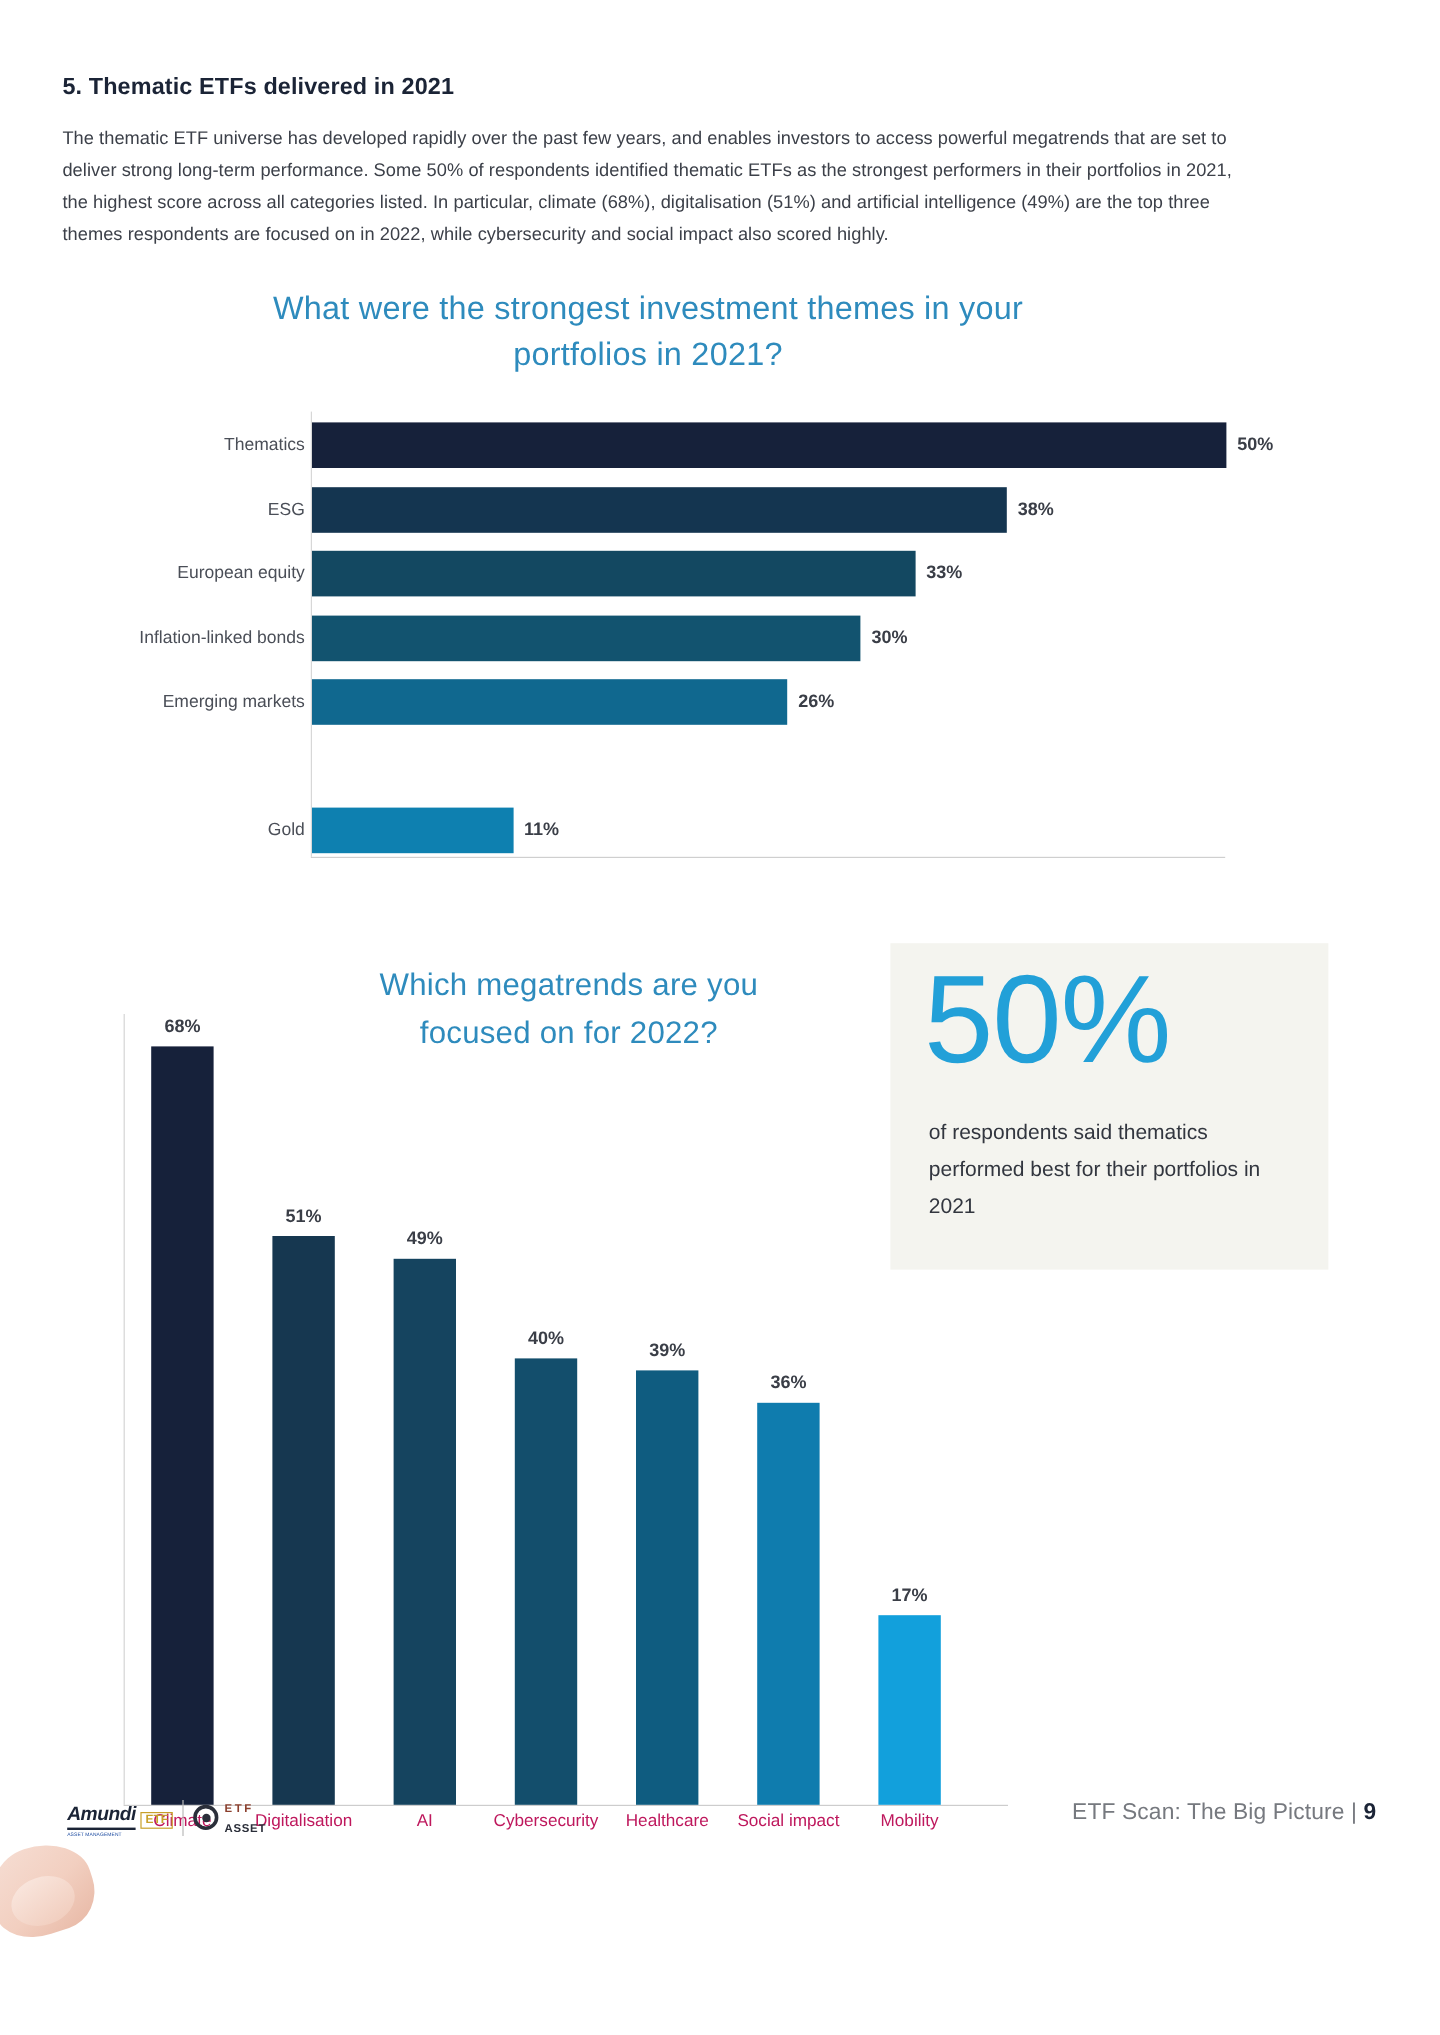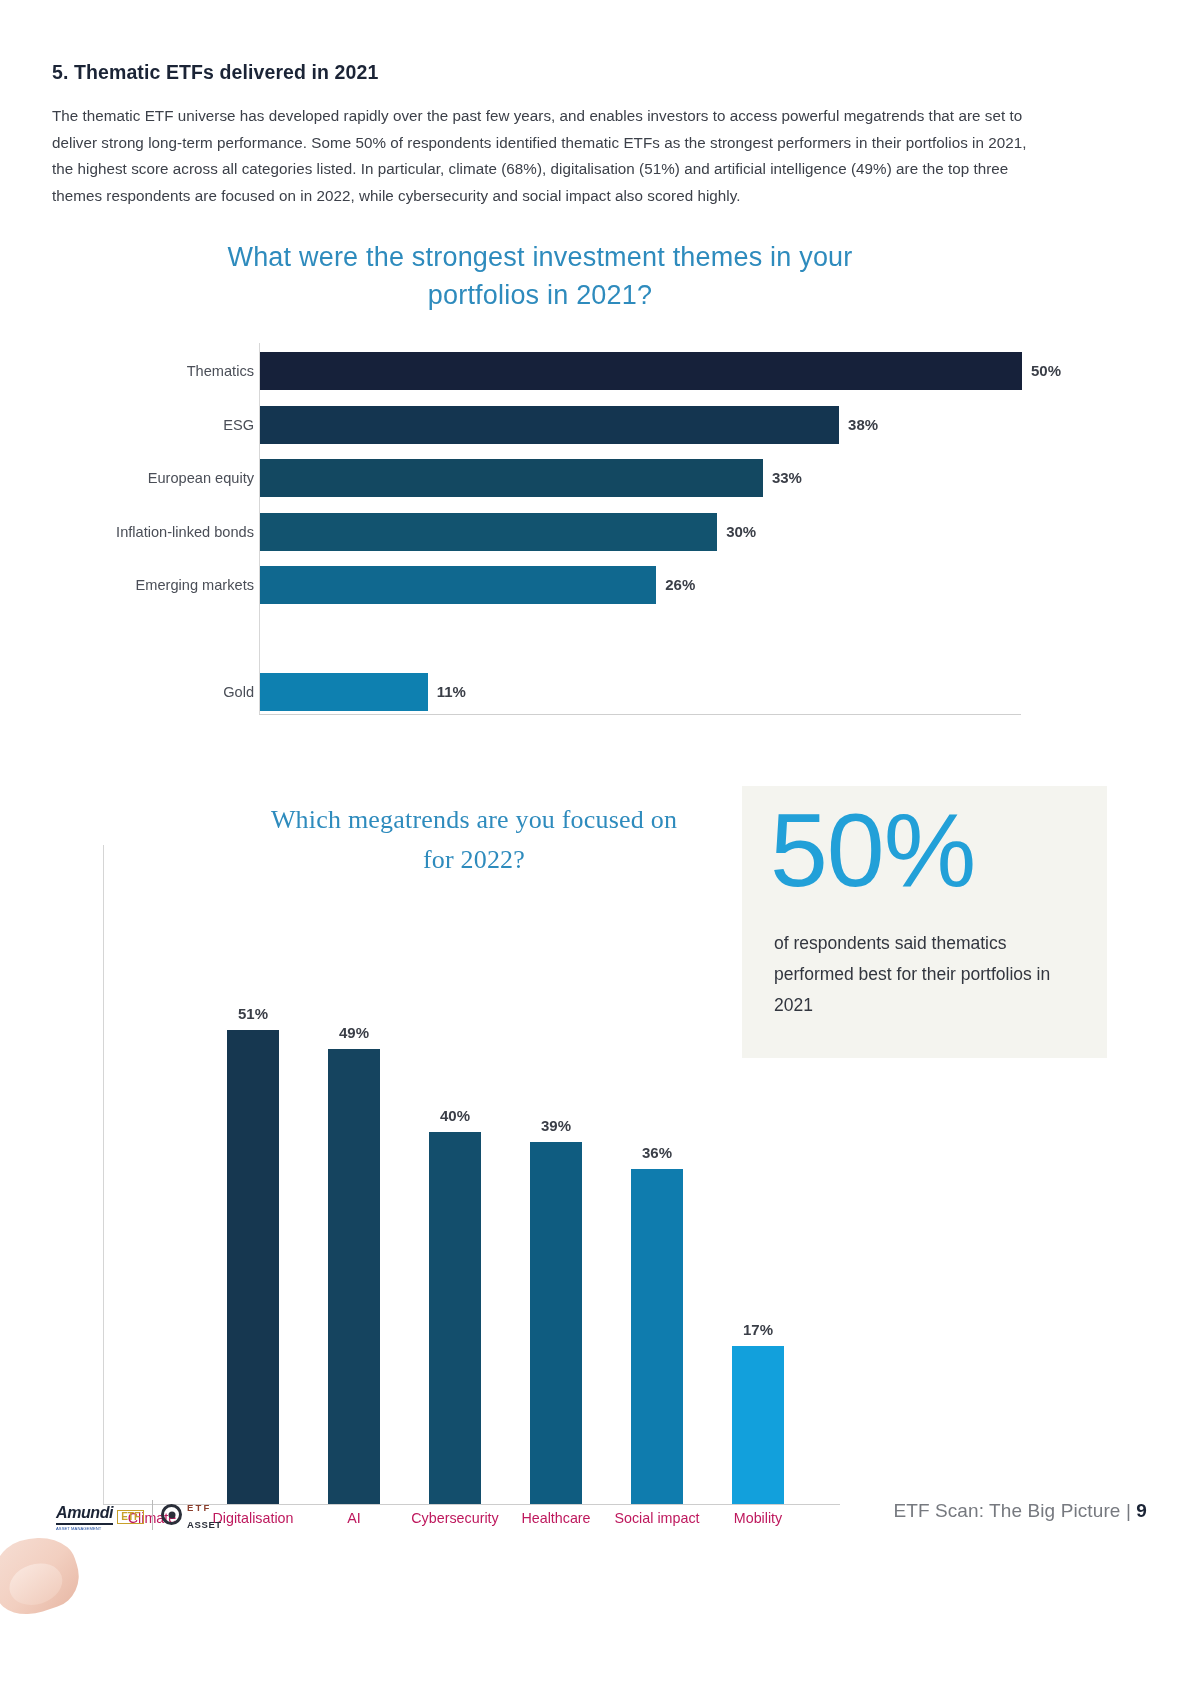--- a/index.html
+++ b/index.html
@@ -113,21 +113,20 @@
   .chart2-title {
     position: absolute;
     left: 268px;
     top: 800px;
     width: 412px;
     text-align: center;
     font-size: 26px;
     line-height: 40px;
     color: #2e8bbd;
     letter-spacing: 0.2px;
-    font-family: Liberation Serif, serif;
   }
   .chart2 {
     position: absolute;
     left: 103px;
     top: 845px;
     width: 740px;
     height: 660px;
   }
   .v-axis-line {
     position: absolute;
@@ -368,20 +367,24 @@
         <div class="hrow-label">Gold</div>
         <div class="hrow-bar" style="width: 167.64px; background: rgb(14, 128, 176);"></div>
         <div class="hrow-value" style="left: 372.64px;">11%</div>
       </div>
     </div>
 
   <div class="chart2-title">Which megatrends are you focused on for 2022?</div>
   <div class="chart2" id="chart2">
     <div class="v-axis-line"></div>
     <div class="v-axis-base"></div>
+  <div class="vcol" style="left: 23px; height: 632px;">
+        <div class="vcol-bar" style="height: 632px; background: rgb(22, 33, 58);"></div>
+        <div class="vcol-value" style="bottom: 640px;">68%</div>
+      </div>
       <div class="vcol-cat" style="left: -5px;">Climate</div>
       <div class="vcol" style="left: 124px; height: 474px;">
         <div class="vcol-bar" style="height: 474px; background: rgb(22, 55, 80);"></div>
         <div class="vcol-value" style="bottom: 482px;">51%</div>
       </div>
       <div class="vcol-cat" style="left: 96px;">Digitalisation</div>
       <div class="vcol" style="left: 225px; height: 455.412px;">
         <div class="vcol-bar" style="height: 455.412px; background: rgb(21, 68, 95);"></div>
         <div class="vcol-value" style="bottom: 463.412px;">49%</div>
       </div>

